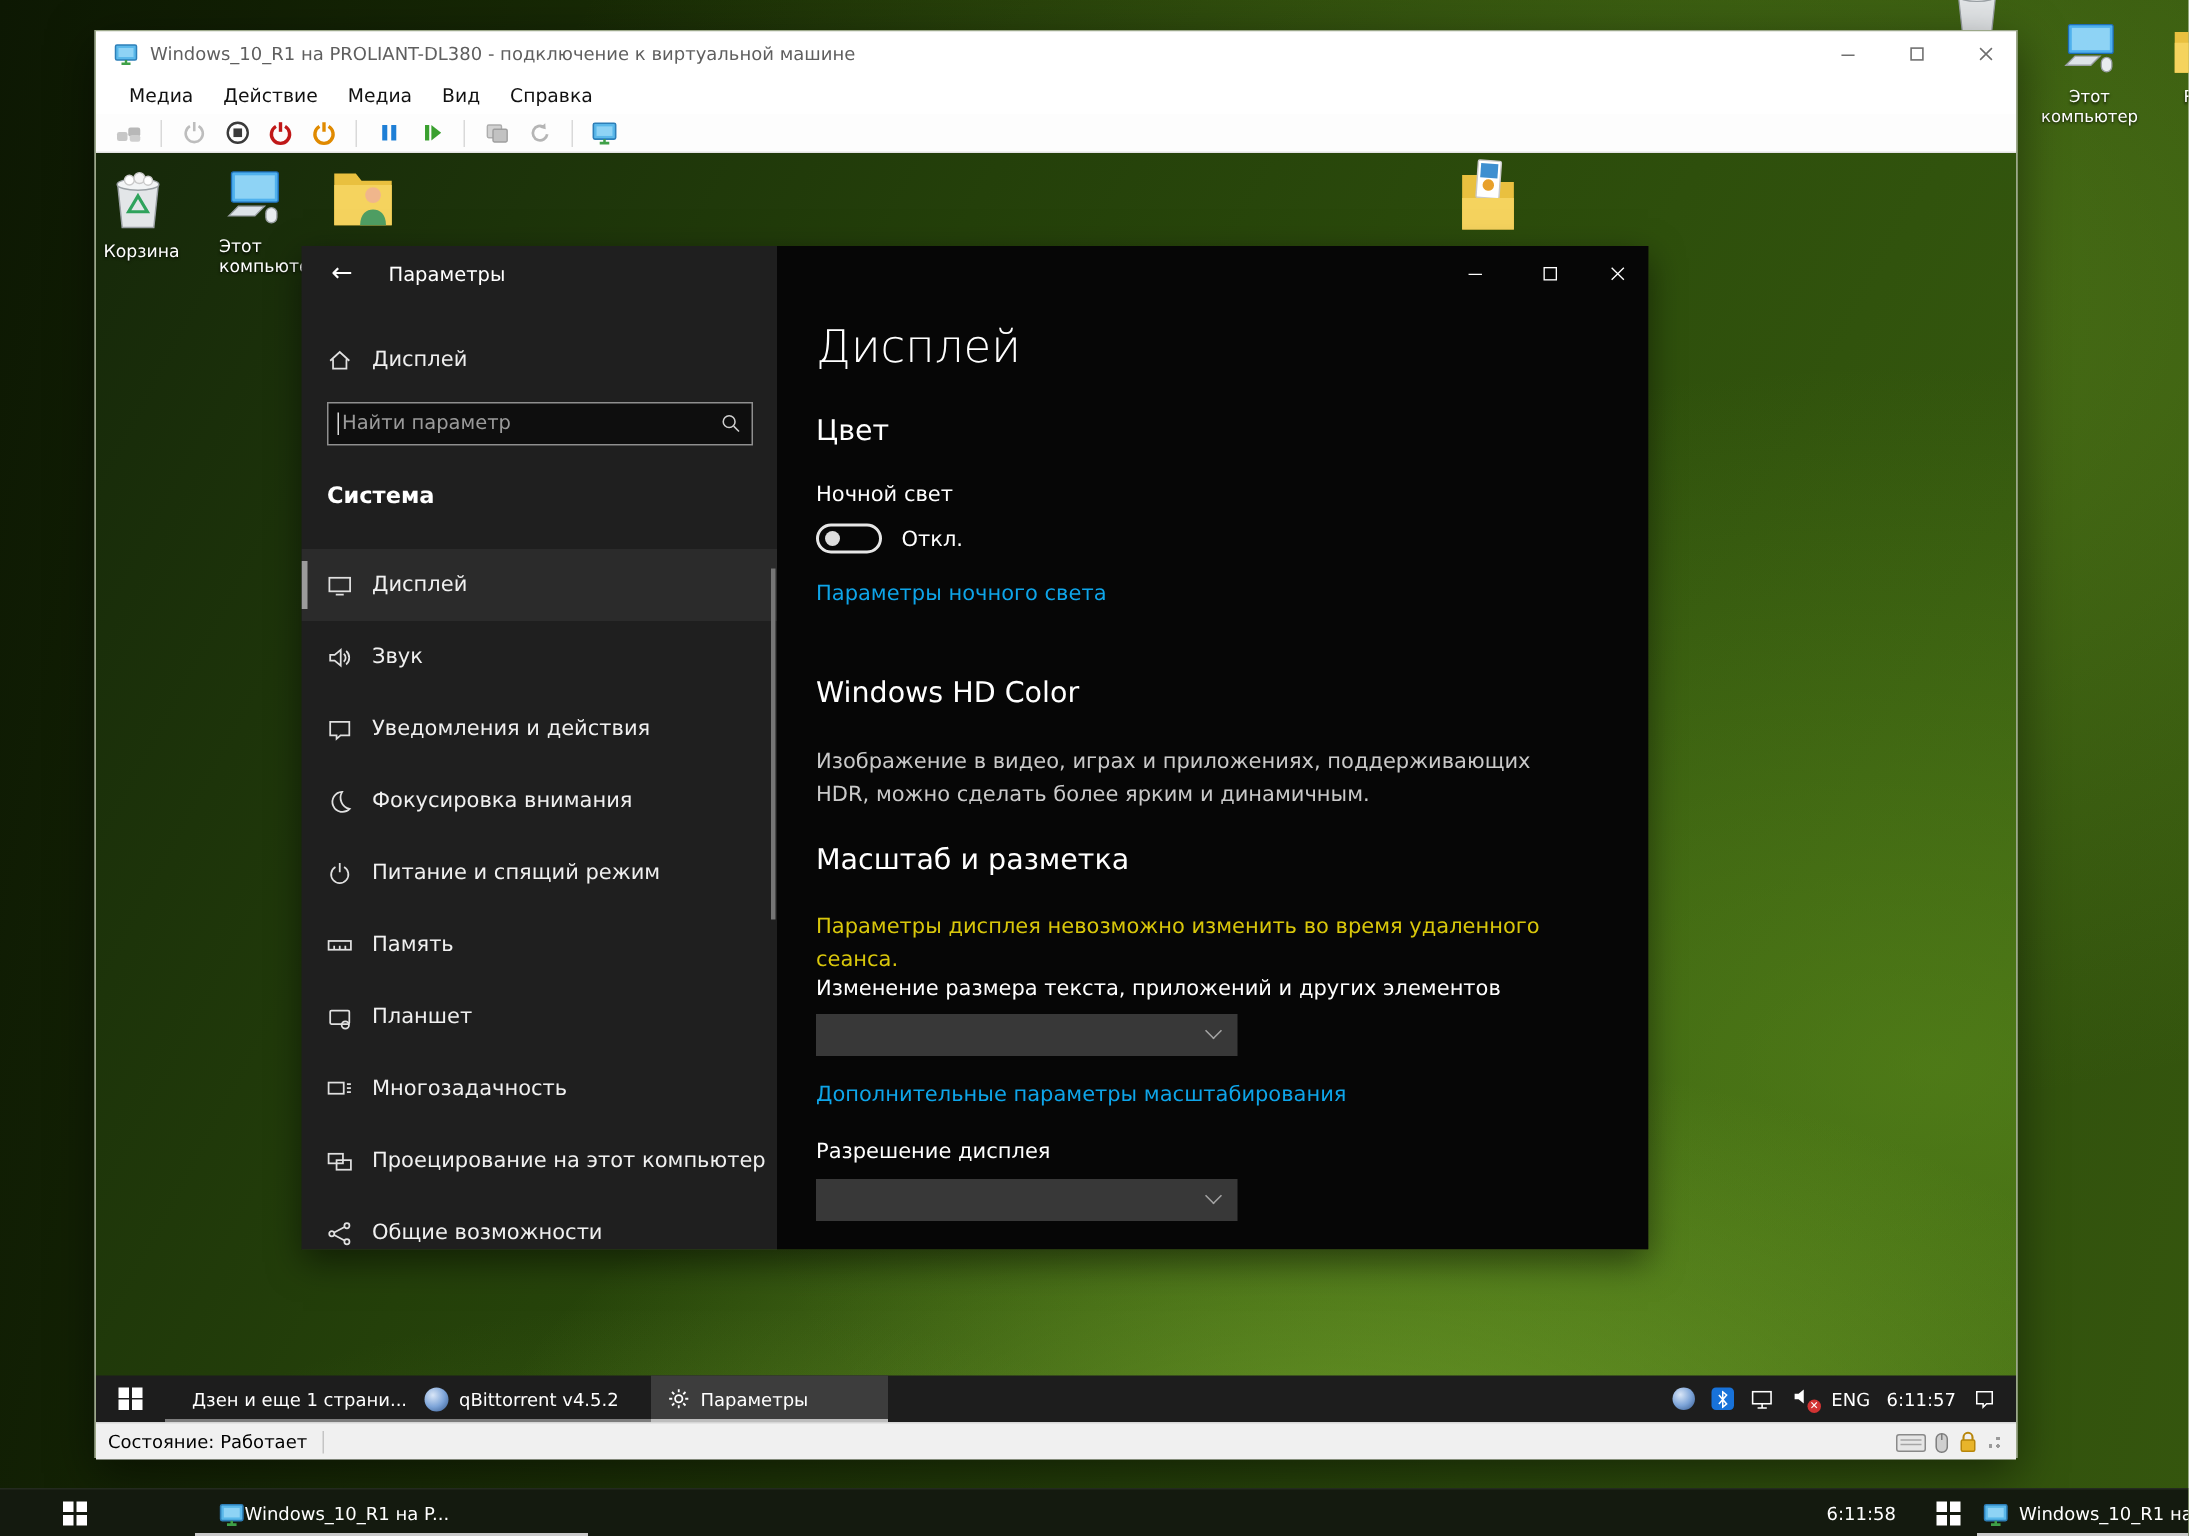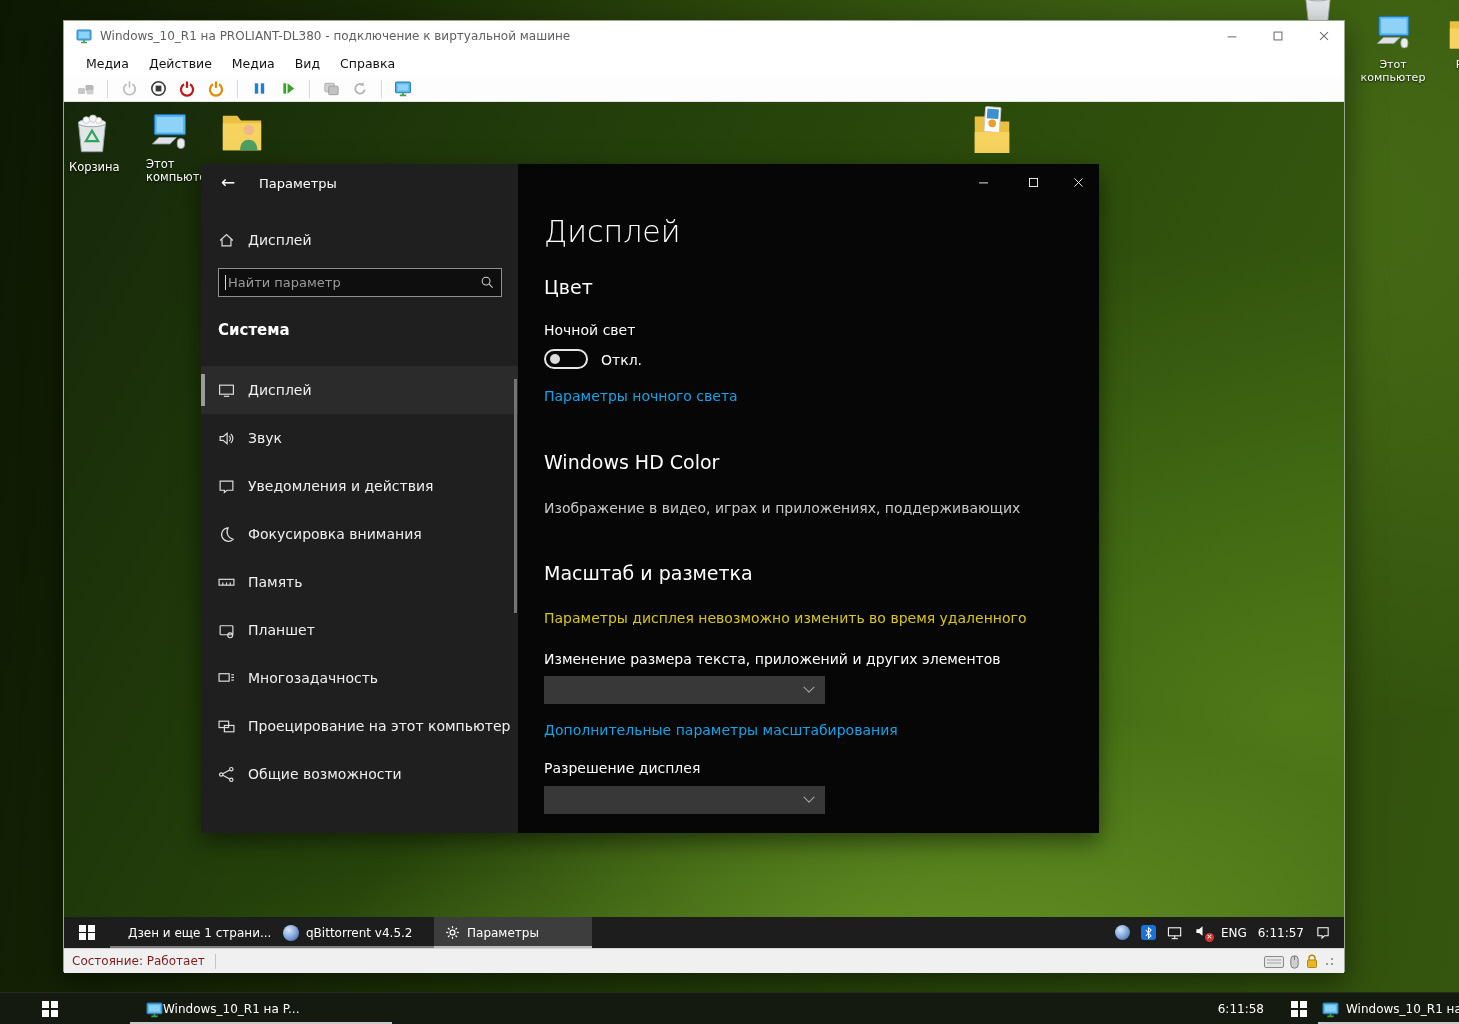--- a/index.html
+++ b/index.html
@@ -99,21 +99,21 @@
   .edge-ico { width:16px; height:16px; border-radius:50%;
     background:radial-gradient(circle at 32% 30%, #9be3ff, #35a7e8 45%, #0b62c4 82%); }
   .qb-ico { width:16px; height:16px; border-radius:50%;
     background:radial-gradient(circle at 35% 32%, #d9e6f7, #7da4d8 52%, #44699e 88%); }
   .qb-ico.sm { width:15px; height:15px; }
   .bt-ico { width:15px; height:15px; border-radius:3px; background:#1872d9;
     display:flex; align-items:center; justify-content:center; }
 
   
   .vm-statusbar { position:relative; height:25px; background:#f0f0f0; border-top:1px solid #d6d6d6;
-    display:flex; align-items:center; font-size:12px; color:#7f1d1d; }
+    display:flex; align-items:center; font-size:12px; color:#000000; }
   .vm-statusbar .st { margin-left:8px; }
   .vm-statusbar .sep { width:1px; height:15px; background:#c4c4c4; margin-left:10px; }
   .sb-icons { position:absolute; right:10px; top:0; height:25px; display:flex; align-items:center; gap:6px; }
   .grip { width:9px; height:9px;
     background:radial-gradient(circle 1.2px at 7px 2px,#9a9a9a 1.2px,transparent 1.3px),
                radial-gradient(circle 1.2px at 7px 7px,#9a9a9a 1.2px,transparent 1.3px),
                radial-gradient(circle 1.2px at 2px 7px,#9a9a9a 1.2px,transparent 1.3px); }
 
   
   .htaskbar { left:0; top:992px; width:1459px; height:32px; background:#141a0f;
@@ -369,20 +369,31 @@
               <svg viewBox="0 0 16 16">
                   <path d="M9.5 1.8a6.3 6.3 0 1 0 4.7 10.7A7.2 7.2 0 0 1 9.5 1.8z" fill="none" stroke="#e0e0e0" stroke-width="1.1"></path>
                 </svg>
             </span>
             <span class="nl">Фокусировка внимания</span>
           </div>
           <div class="nav-item">
             <span class="ni">
               <svg viewBox="0 0 16 16">
                   <g fill="none" stroke="#e0e0e0" stroke-width="1.1">
+                    <path d="M5.3 3.8a5.4 5.4 0 1 0 5.4 0"></path>
+                    <line x1="8" y1="1.3" x2="8" y2="7"></line>
+                  </g>
+                </svg>
+            </span>
+            <span class="nl">Питание и спящий режим</span>
+          </div>
+          <div class="nav-item">
+            <span class="ni">
+              <svg viewBox="0 0 16 16">
+                  <g fill="none" stroke="#e0e0e0" stroke-width="1.1">
                     <rect x="1" y="5" width="14" height="5.5"></rect>
                     <line x1="4.5" y1="8" x2="4.5" y2="10.5"></line>
                     <line x1="8" y1="8" x2="8" y2="10.5"></line>
                     <line x1="11.5" y1="8" x2="11.5" y2="10.5"></line>
                   </g>
                 </svg>
             </span>
             <span class="nl">Память</span>
           </div>
           <div class="nav-item">
@@ -463,25 +474,27 @@
         <div class="abs lab" style="left:26px; top:158px;">Ночной свет</div>
         <div class="abs toggle">
           <span class="knob"></span>
         </div>
         <div class="abs tog-state">Откл.</div>
         <div class="abs grey" style="left:26px; top:224px;">Параметры ночного света</div>
 
         <div class="abs h2" style="left:26px; top:287px;">Windows HD Color</div>
         <div class="abs body-txt" style="left:26px; top:333px;">
           <span style="display:block">Изображение в видео, играх и приложениях, поддерживающих</span>
+          <span style="display:block">HDR, можно сделать более ярким и динамичным.</span>
         </div>
 
         <div class="abs h2" style="left:26px; top:398px;">Масштаб и разметка</div>
         <div class="abs warn" style="left:26px; top:443px;">
           <span style="display:block">Параметры дисплея невозможно изменить во время удаленного</span>
+          <span style="display:block">сеанса.</span>
         </div>
 
         <div class="abs lab" style="left:26px; top:487px;">Изменение размера текста, приложений и других элементов</div>
         <div class="abs dd" style="top:512px;">
           <span class="chev"></span>
         </div>
 
         <div class="abs grey" style="left:26px; top:558px;">Дополнительные параметры масштабирования</div>
 
         <div class="abs lab" style="left:26px; top:596px;">Разрешение дисплея</div>

